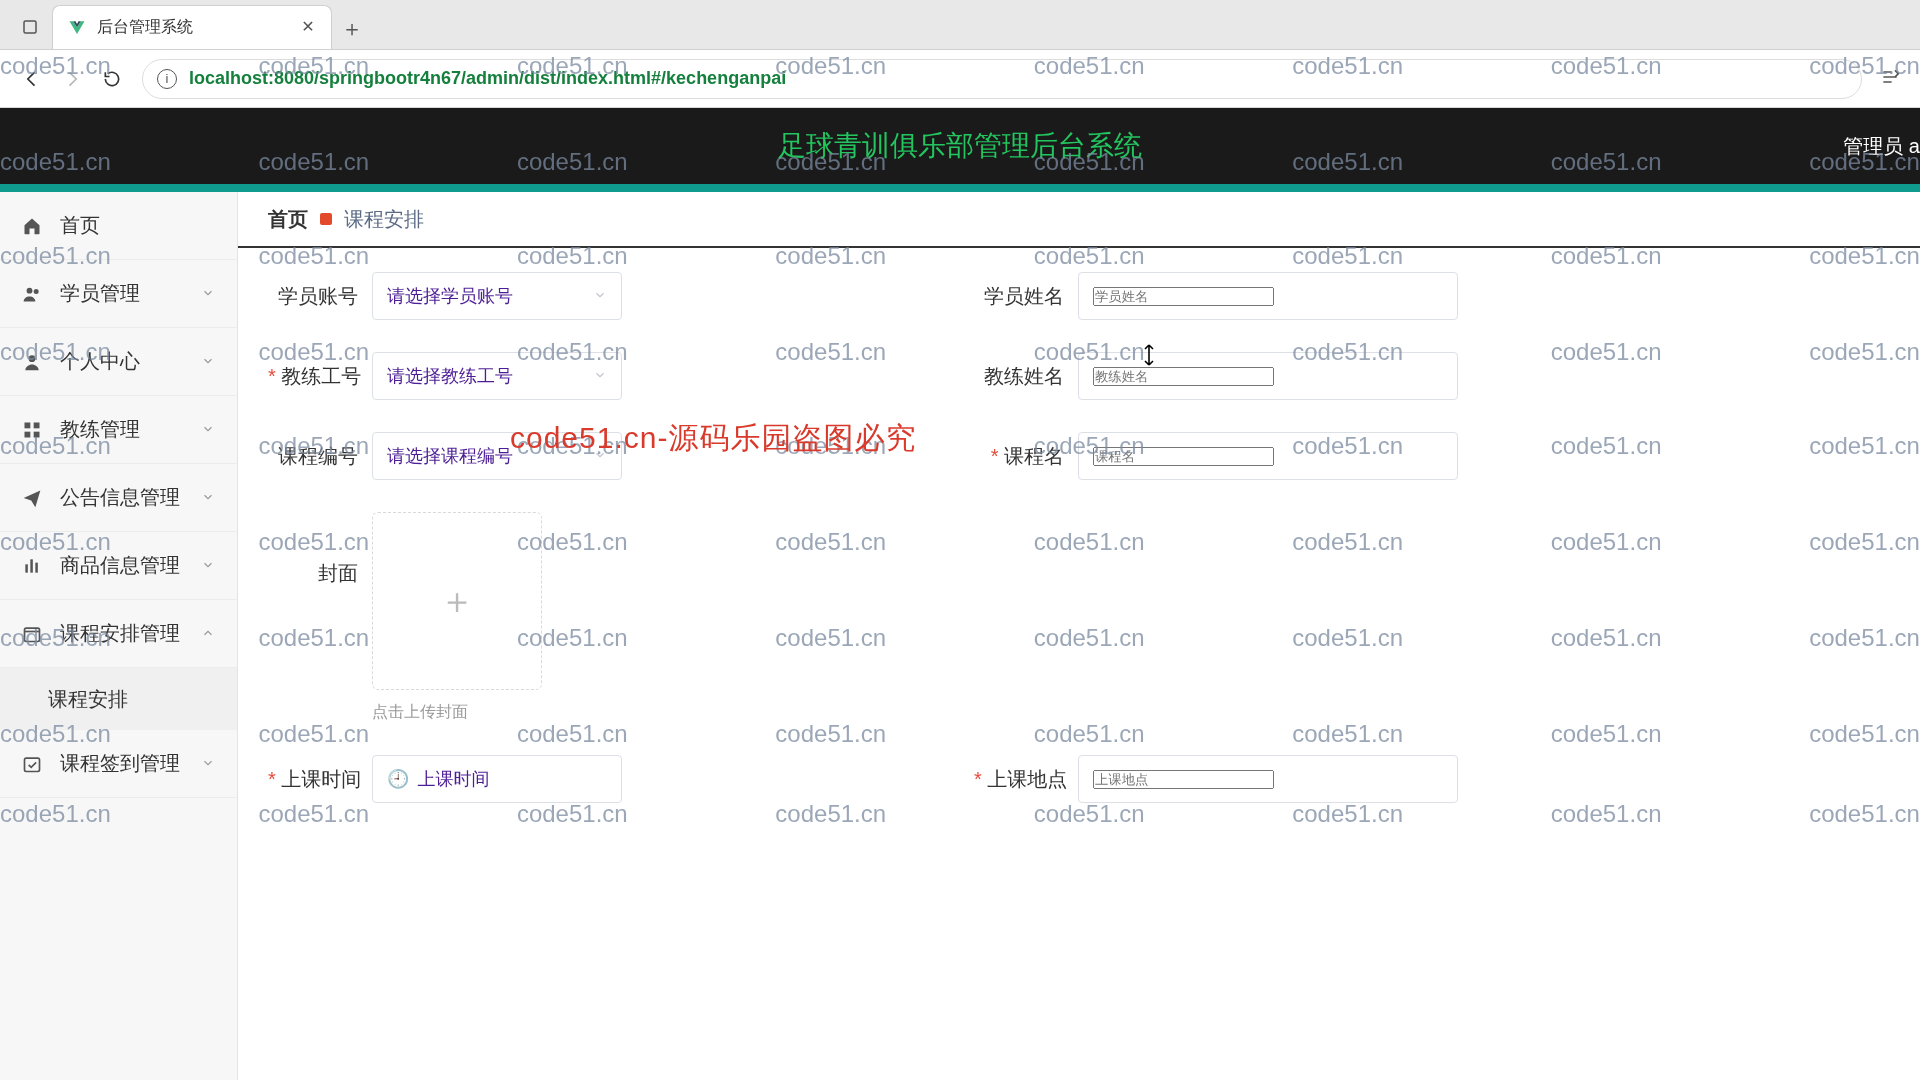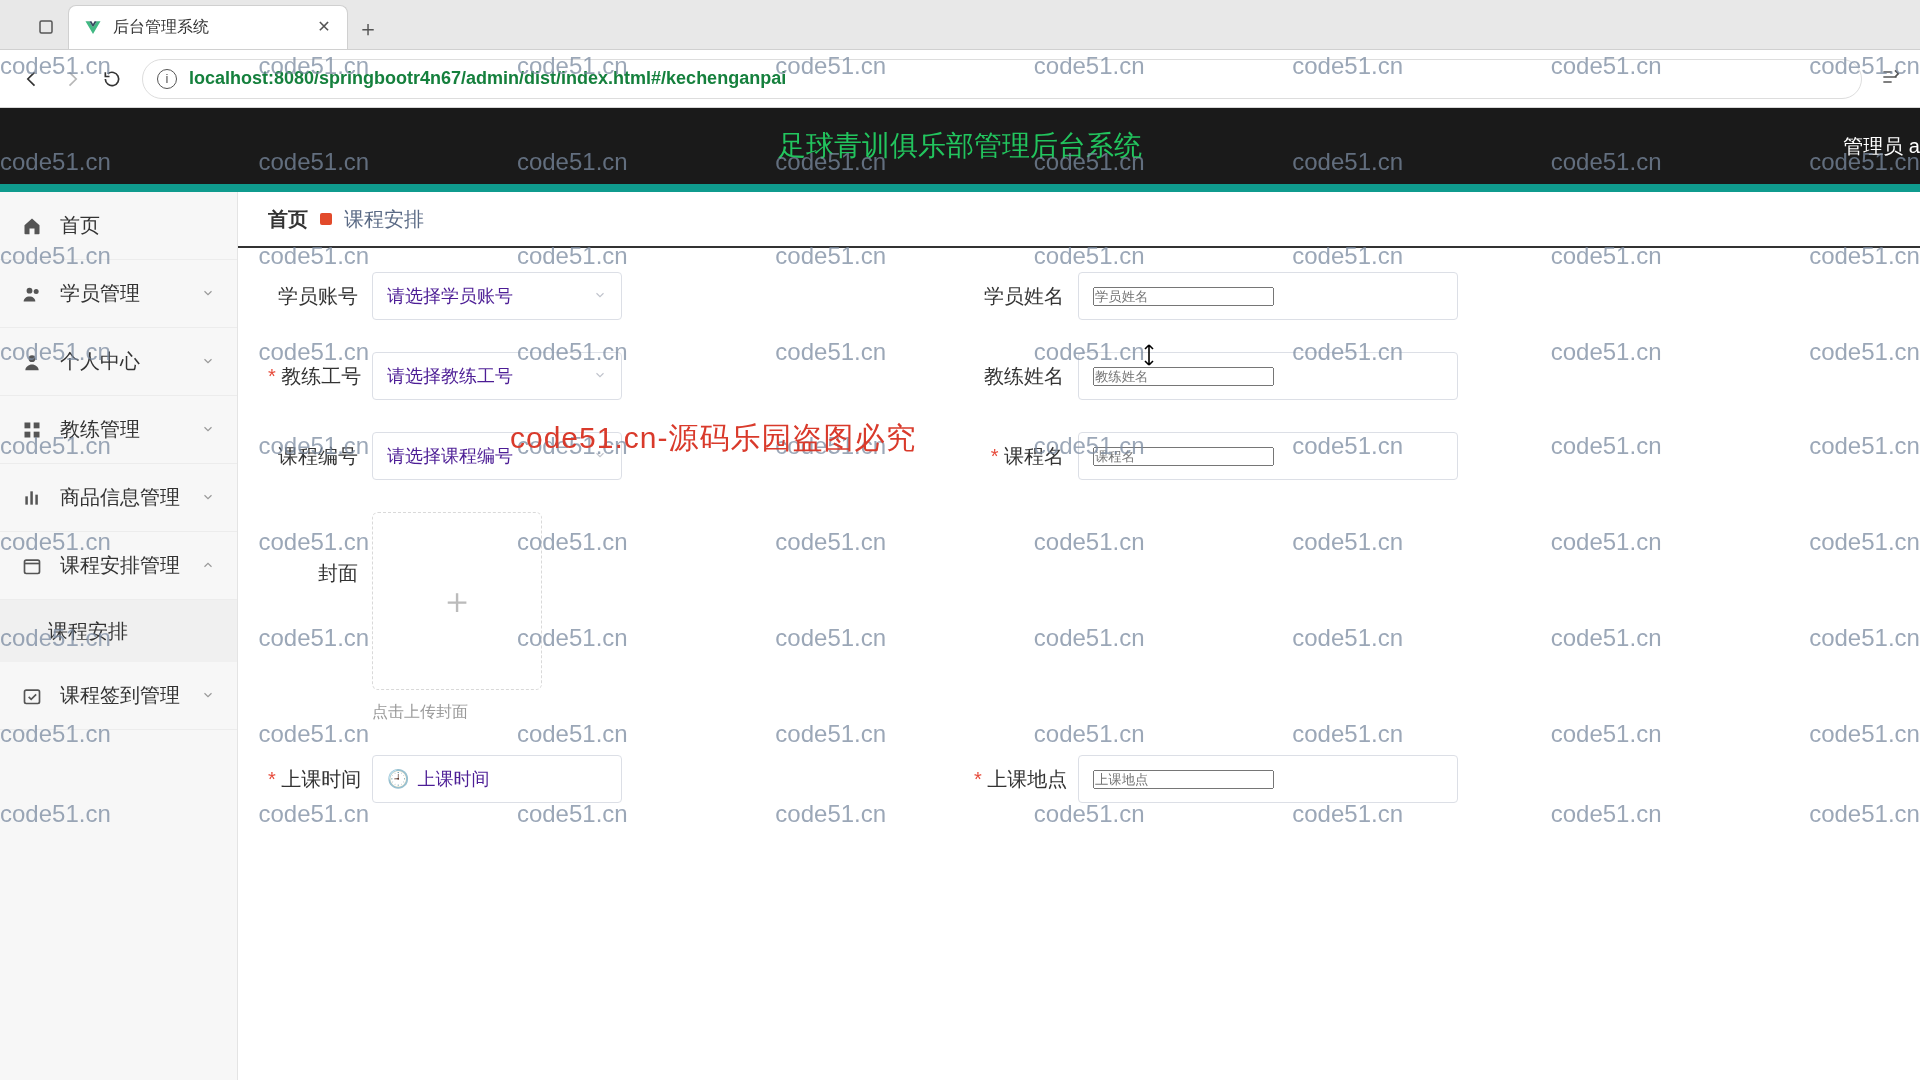--- a/index.html
+++ b/index.html
@@ -1,20 +1,20 @@
 <!DOCTYPE html>
 <html><head>
 <meta charset="utf-8">
 <style>
 * { margin:0; padding:0; box-sizing:border-box; font-family:"Microsoft YaHei","PingFang SC",Arial,sans-serif; }
 body { width:1920px; height:1080px; overflow:hidden; background:#fff; position:relative; }
 
 
 .browser-chrome { height:50px; background:#e8e8e8; display:flex; align-items:flex-end; border-bottom:1px solid #d0d0d0; }
-.tab-strip { display:flex; align-items:flex-end; height:100%; padding-left:24px; }
+.tab-strip { display:flex; align-items:flex-end; height:100%; padding-left:8px; }
 .win-box { width:44px; height:44px; display:flex; align-items:center; justify-content:center; }
 .win-box svg { width:18px; height:18px; }
 .tab { height:44px; background:#fff; display:flex; align-items:center; padding:0 14px; border-top-left-radius:8px; border-top-right-radius:8px; min-width:280px; border:1px solid #d0d0d0; border-bottom:none; }
 .tab-favicon { width:20px; height:20px; margin-right:10px; display:flex; align-items:center; justify-content:center; }
 .tab-favicon svg { width:18px; height:18px; }
 .tab-title { flex:1; font-size:16px; color:#333; }
 .tab-close { width:18px; height:18px; color:#555; font-size:16px; line-height:16px; text-align:center; }
 .new-tab { width:40px; height:40px; display:flex; align-items:center; justify-content:center; color:#555; font-size:22px; }
 
 .addr-bar { height:58px; background:#fff; display:flex; align-items:center; padding:0 12px; border-bottom:1px solid #d8d8d8; }
@@ -179,20 +179,31 @@
           </svg>
         </span>
       <span class="side-label">教练管理</span>
       <span class="side-caret"><svg viewBox="0 0 24 24">
             <path d="M6 9l6 6 6-6"></path>
           </svg></span>
     </div>
     <div class="side-item">
       <span class="side-icon">
           <svg viewBox="0 0 24 24">
+            <path d="M2 12l20-9-6 20-5-8z"></path>
+          </svg>
+        </span>
+      <span class="side-label">公告信息管理</span>
+      <span class="side-caret"><svg viewBox="0 0 24 24">
+            <path d="M6 9l6 6 6-6"></path>
+          </svg></span>
+    </div>
+    <div class="side-item">
+      <span class="side-icon">
+          <svg viewBox="0 0 24 24">
             <rect x="4" y="10" width="3" height="10"></rect>
             <rect x="10" y="4" width="3" height="16"></rect>
             <rect x="16" y="8" width="3" height="12"></rect>
           </svg>
         </span>
       <span class="side-label">商品信息管理</span>
       <span class="side-caret"><svg viewBox="0 0 24 24">
             <path d="M6 9l6 6 6-6"></path>
           </svg></span>
     </div>

